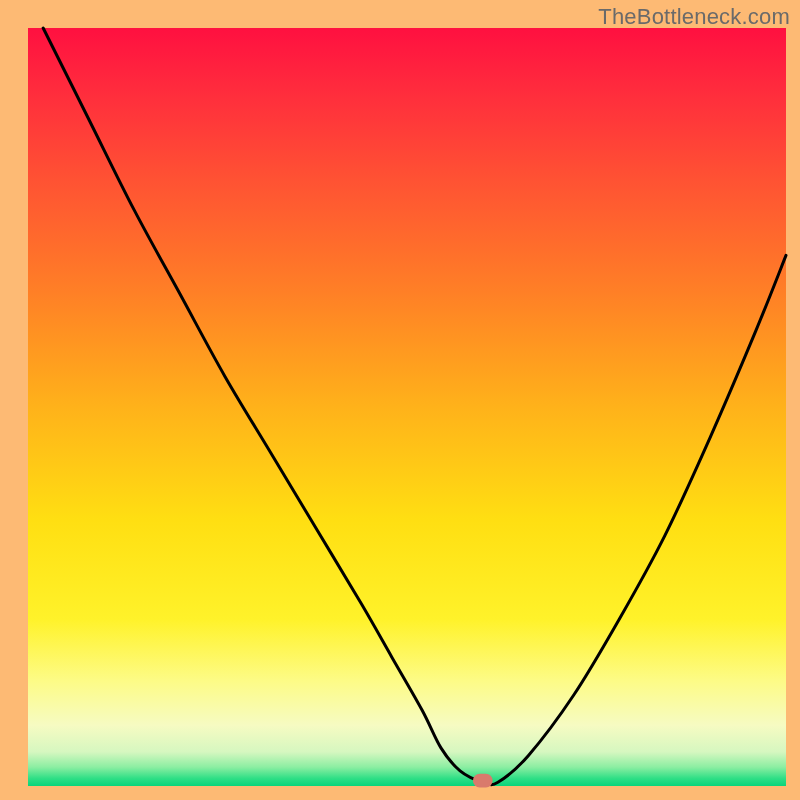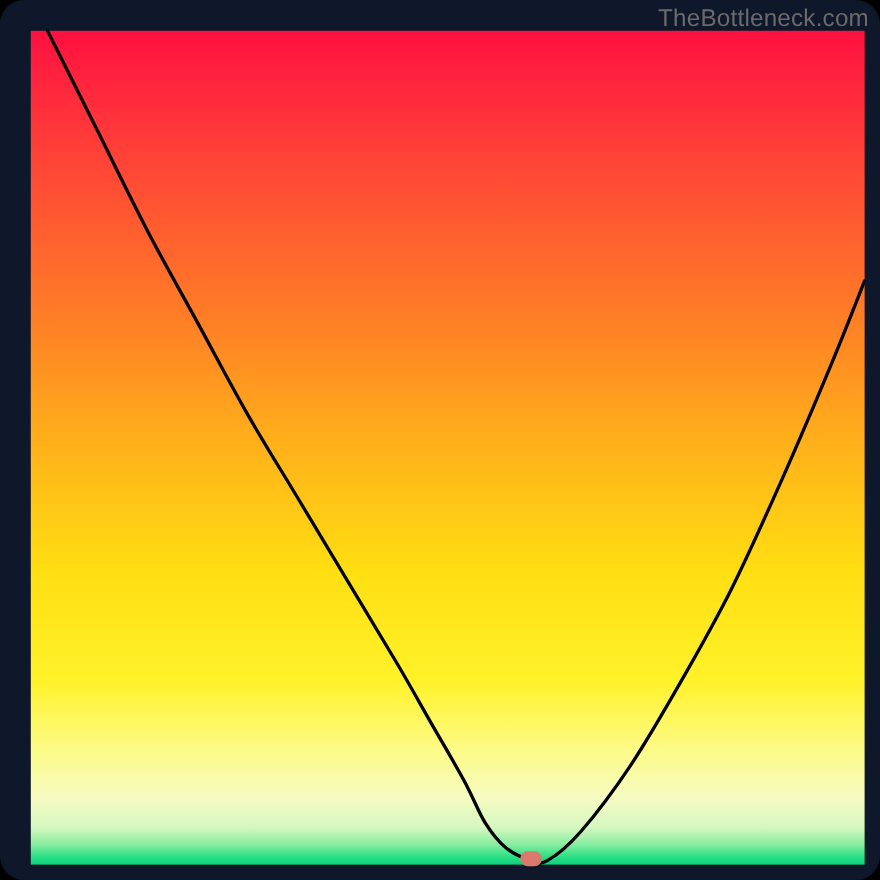--- a/index.html
+++ b/index.html
@@ -8,22 +8,21 @@
     width: 800px;
     height: 800px;
     overflow: hidden;
     background: #000;
     font-family: Arial, Helvetica, sans-serif;
   }
   .frame {
     position: relative;
     width: 800px;
     height: 800px;
-    background: #0f172a;
-    border-radius: 22px;
+    background: #fdba74;
   }
   .watermark {
     position: absolute;
     top: 4px;
     right: 10px;
     color: #6a6a6a;
     font-size: 22px;
     font-weight: 500;
     z-index: 10;
     letter-spacing: 0.2px;

